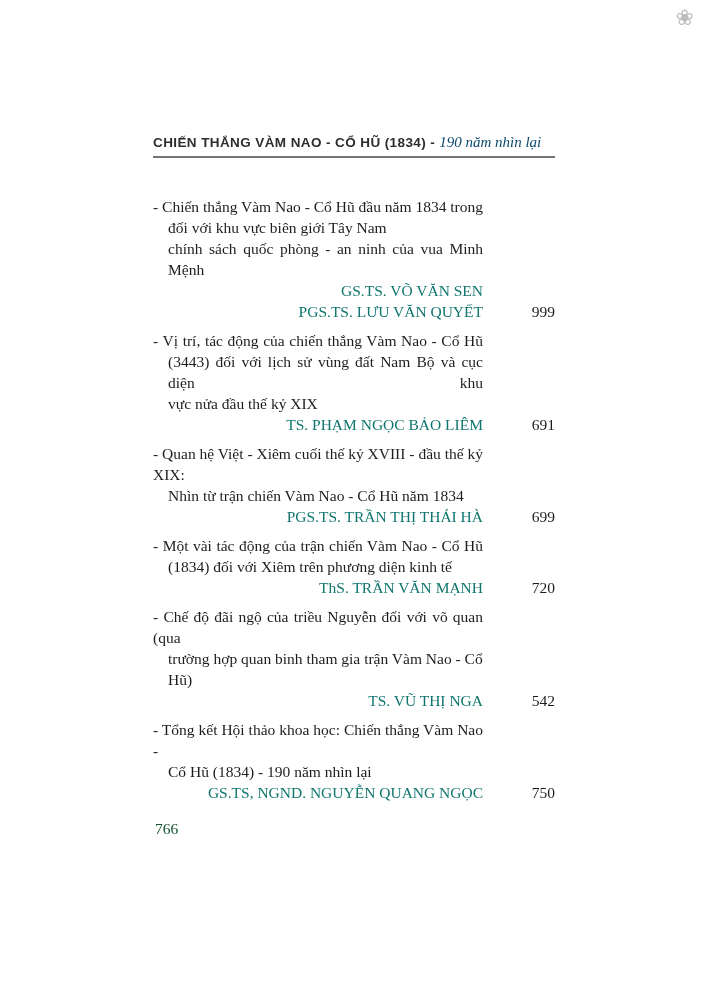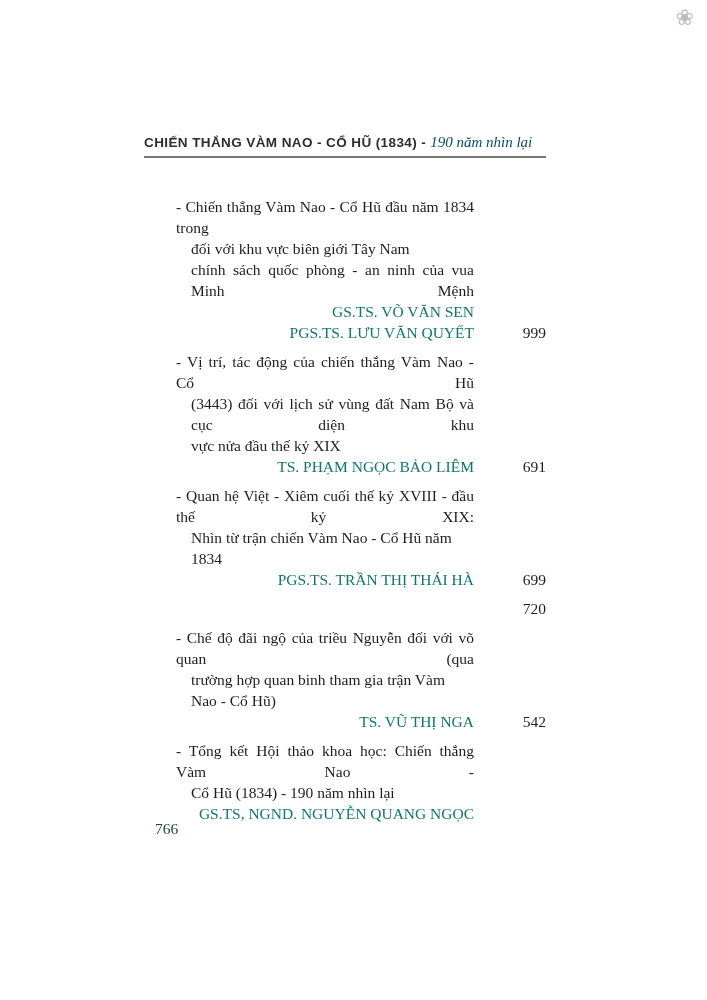--- a/index.html
+++ b/index.html
@@ -19,21 +19,21 @@
     position: absolute;
     top: 4px;
     right: 13px;
     font-family: "DejaVu Sans", sans-serif;
     font-size: 22px;
     line-height: 28px;
     color: #bdbdbd;
   }
   .page-inner {
     position: absolute;
-    left: 144px;
+    left: 153px;
     top: 134px;
     width: 402px;
   }
   .running-head {
     display: flex;
     align-items: baseline;
     white-space: nowrap;
     border-bottom: 2px solid #757575;
     padding-bottom: 5px;
   }
@@ -58,21 +58,20 @@
     display: flex;
     margin-bottom: 8px;
   }
   .entry-main {
     width: 330px;
   }
   .tline {
     font-size: 15.5px;
     line-height: 21px;
     color: #1d1d1d;
-    margin-left: 32px;
   }
   .tline.just {
     text-align: justify;
     text-align-last: justify;
   }
   .tline.cont {
     padding-left: 15px;
   }
   .author {
     font-size: 15.5px;
@@ -136,36 +135,42 @@
     <div class="entry">
       <div class="entry-main">
         <div class="tline just">- Quan hệ Việt - Xiêm cuối thế kỷ XVIII - đầu thế kỷ XIX:</div>
         <div class="tline cont">Nhìn từ trận chiến Vàm Nao - Cổ Hũ năm 1834</div>
         <div class="author">PGS.TS. TRẦN THỊ THÁI HÀ</div>
       </div>
       <div class="entry-page">699</div>
     </div>
 
     <div class="entry">
+      <div class="entry-main">
+        <div class="tline just">- Một vài tác động của trận chiến Vàm Nao - Cổ Hũ</div>
+        <div class="tline cont">(1834) đối với Xiêm trên phương diện kinh tế</div>
+        <div class="author">ThS. TRẦN VĂN MẠNH</div>
+      </div>
       <div class="entry-page">720</div>
     </div>
 
     <div class="entry">
       <div class="entry-main">
         <div class="tline just">- Chế độ đãi ngộ của triều Nguyễn đối với võ quan (qua</div>
         <div class="tline cont">trường hợp quan binh tham gia trận Vàm Nao - Cổ Hũ)</div>
         <div class="author">TS. VŨ THỊ NGA</div>
       </div>
       <div class="entry-page">542</div>
     </div>
 
     <div class="entry">
       <div class="entry-main">
         <div class="tline just">- Tổng kết Hội thảo khoa học: Chiến thắng Vàm Nao -</div>
         <div class="tline cont">Cổ Hũ (1834) - 190 năm nhìn lại</div>
         <div class="author">GS.TS, NGND. NGUYỄN QUANG NGỌC</div>
       </div>
+      <div class="entry-page">750</div>
     </div>
 
   </div>
 </div>
 
 <div class="folio">766</div>
 
 </body></html>

